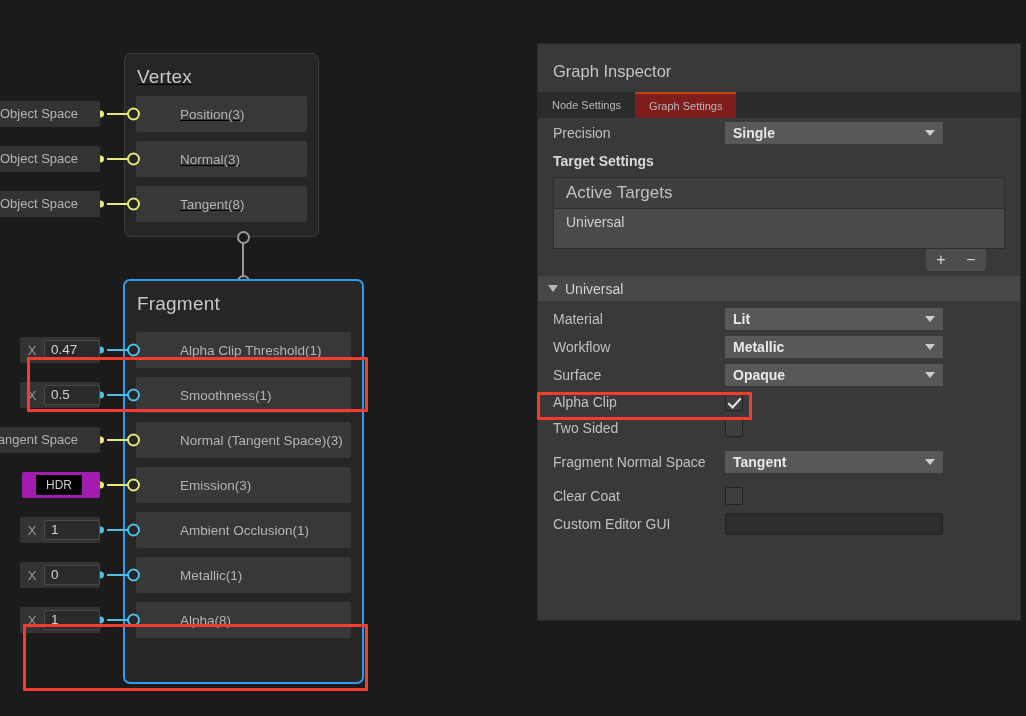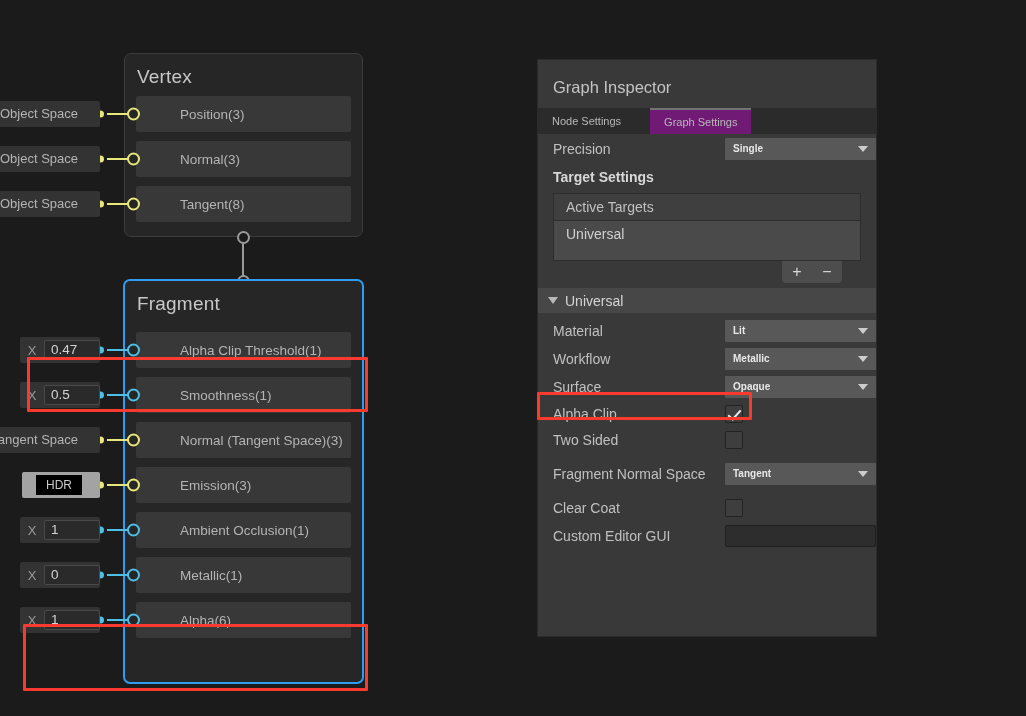--- a/index.html
+++ b/index.html
@@ -107,21 +107,21 @@
   }
   .slot-dropdown {
     color: #b4b4b4;
     font-size: 13px;
     padding: 0 22px 0 10px;
     line-height: 26px;
     white-space: nowrap;
   }
   .swatch-wrap {
     height: 26px;
-    background: #a3a3a3;
+    background: #a21caf;
     border-radius: 2px;
     display: flex;
     align-items: center;
     padding: 0 18px 0 14px;
   }
   .swatch {
     width: 46px; height: 20px;
     background: #000000;
     display: flex; align-items: center; justify-content: center;
     color: #c9c9c9;
@@ -164,42 +164,41 @@
   }
   .tabs { display: flex; height: 26px; background: #2b2b2b; }
   .tab {
     font-size: 11px;
     color: #b8b8b8;
     padding: 0 14px;
     line-height: 26px;
     background: #2b2b2b;
   }
   .tab.active {
-    background: #701a75;
-    border-top: 2px solid #737373;
+    background: #7f1d1d;
+    border-top: 2px solid #c2410c;
     line-height: 24px;
-    margin-left: 15px;
   }
   .insp-body { background: #393939; height: calc(100% - 74px); }
 
   .row {
     display: flex;
     align-items: center;
     height: 28px;
     padding-left: 15px;
   }
   .row-label {
     color: #c0c0c0;
     font-size: 14px;
     flex: 0 0 172px;
   }
   .dropdown {
     background: #585858;
     color: #e8e8e8;
-    font-size: 10px;
+    font-size: 14px;
     font-weight: bold;
     height: 22px;
     line-height: 22px;
     width: 218px;
     padding-left: 8px;
     position: relative;
     border-radius: 1px;
   }
   .dropdown .caret {
     position: absolute;
@@ -214,21 +213,21 @@
     color: #d8d8d8;
     font-size: 14px;
     font-weight: bold;
     padding: 5px 0 4px 15px;
   }
   .targets-box { margin: 4px 15px 0 15px; }
   .targets-header {
     background: #3f3f3f;
     border: 1px solid #2d2d2d;
     color: #c0c0c0;
-    font-size: 14px;
+    font-size: 17px;
     padding: 5px 0 5px 12px;
   }
   .targets-list {
     background: #4a4a4a;
     border: 1px solid #2d2d2d;
     border-top: none;
     height: 40px;
     color: #d0d0d0;
     font-size: 14px;
     padding: 5px 0 0 12px;
@@ -291,21 +290,21 @@
     border-radius: 2px;
     height: 22px;
     width: 218px;
   }
 </style>
 </head>
 <body>
 
 <div id="root">
 
-  <div class="node vertex" style="left:124px; top:53px; width:239px; height:184px;">
+  <div class="node vertex" style="left:124px; top:53px; width:195px; height:184px;text-decoration:underline;">
     <div class="node-title">Vertex</div>
 
     <div class="port-row" style="height:36px;">
       <div class="socket"></div>
       <div class="wire"></div>
       <div class="slot" style="right:100%; margin-right:36px;">
         <div class="slot-dropdown">Object Space</div>
       </div>
       <div class="port-label">Position(3)</div>
     </div>
@@ -397,28 +396,28 @@
       <div class="port-label">Metallic(1)</div>
     </div>
 
     <div class="port-row" style="height:36px; margin-top:9px;">
       <div class="socket float"></div>
       <div class="wire float"></div>
       <div class="slot" style="right:100%; margin-right:36px;">
         <span class="slot-x">X</span>
         <span class="slot-field">1</span>
       </div>
-      <div class="port-label">Alpha(6)</div>
+      <div class="port-label">Alpha(8)</div>
     </div>
   </div>
 
   <div class="redbox" style="left:27px; top:357px; width:341px; height:55px;"></div>
   <div class="redbox" style="left:23px; top:624px; width:345px; height:67px;"></div>
 
-  <div class="inspector" style="left:537px; top:59px; width:340px; height:578px;">
+  <div class="inspector" style="left:537px; top:43px; width:484px; height:578px;">
 
     <div class="insp-title">Graph Inspector</div>
 
     <div class="tabs">
       <div class="tab">Node Settings</div>
       <div class="tab active">Graph Settings</div>
     </div>
 
     <div class="insp-body">
 

